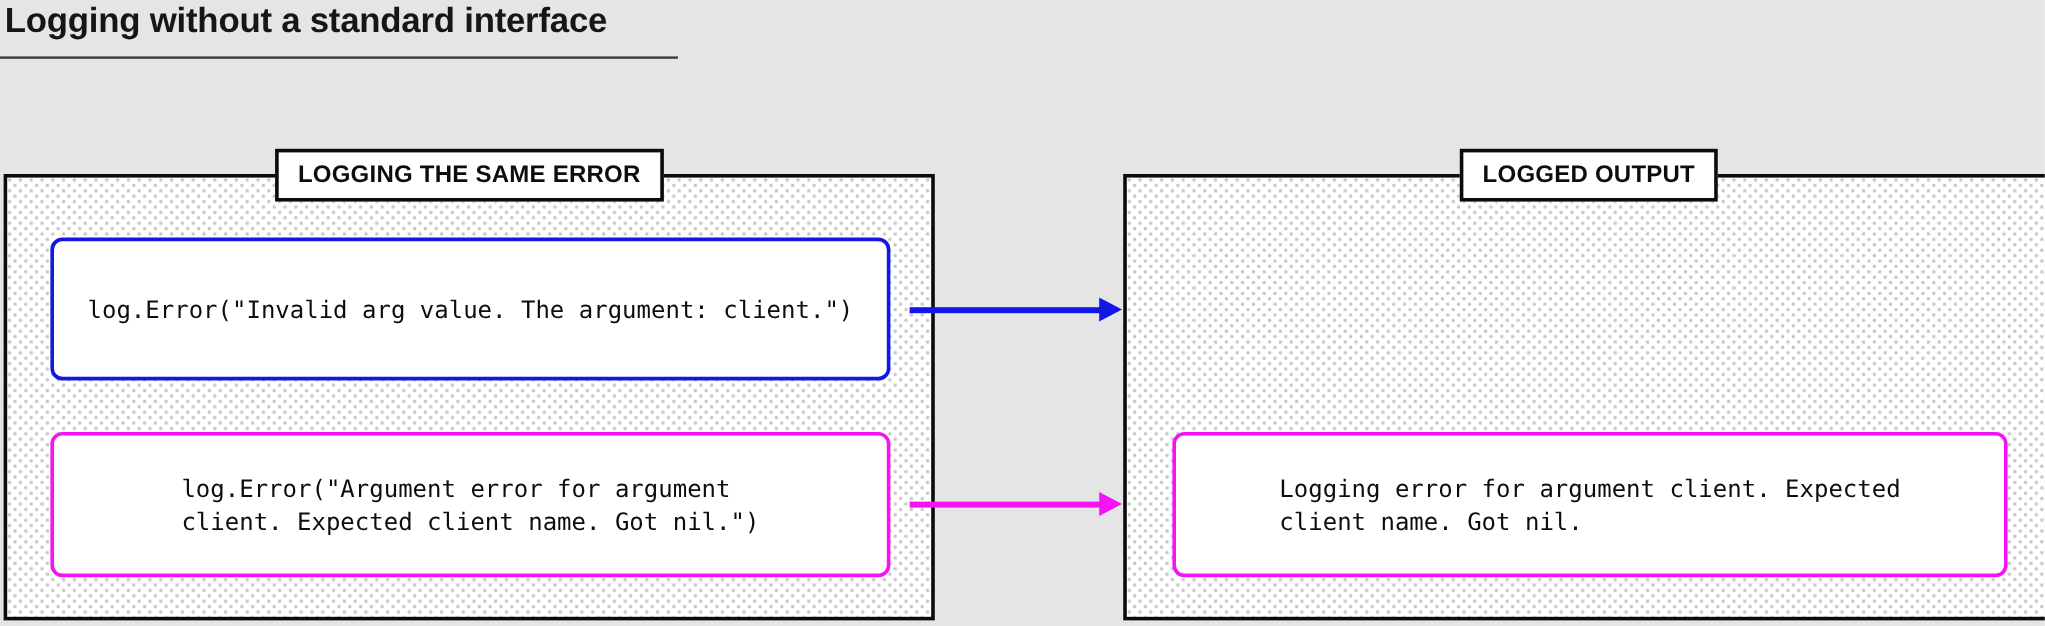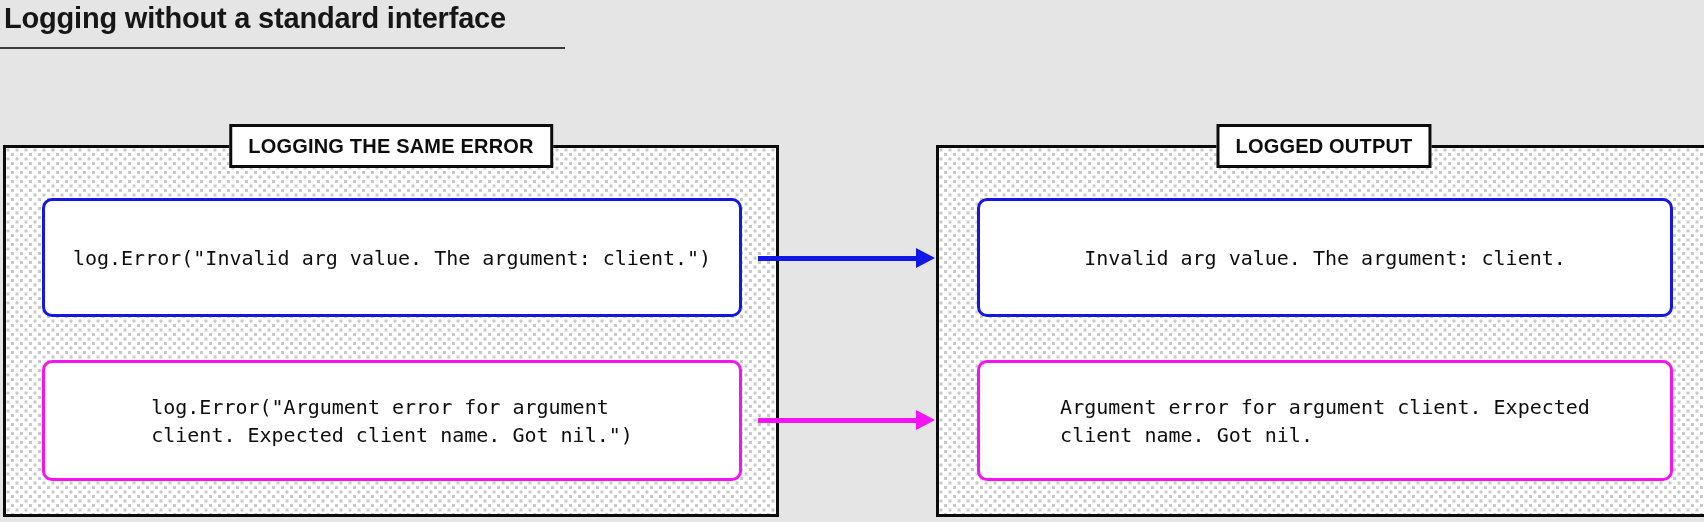--- a/index.html
+++ b/index.html
@@ -153,26 +153,23 @@
 
     <div class="msg-box magenta row2">
       <div class="msg-text">log.Error("Argument error for argument
 client. Expected client name. Got nil.")</div>
     </div>
   </section>
 
   <section class="panel panel-right">
     <div class="panel-label">LOGGED OUTPUT</div>
 
-    <div class="msg-box blue row1">
-      <div class="msg-text">Invalid arg value. The argument: client.</div>
-    </div>
 
     <div class="msg-box magenta row2">
-      <div class="msg-text">Argument error for argument client. Expected
+      <div class="msg-text">Logging error for argument client. Expected
 client name. Got nil.</div>
     </div>
   </section>
 
   <div class="flow-arrow blue">
     <div class="shaft"></div>
     <div class="head"></div>
   </div>
 
   <div class="flow-arrow magenta">

